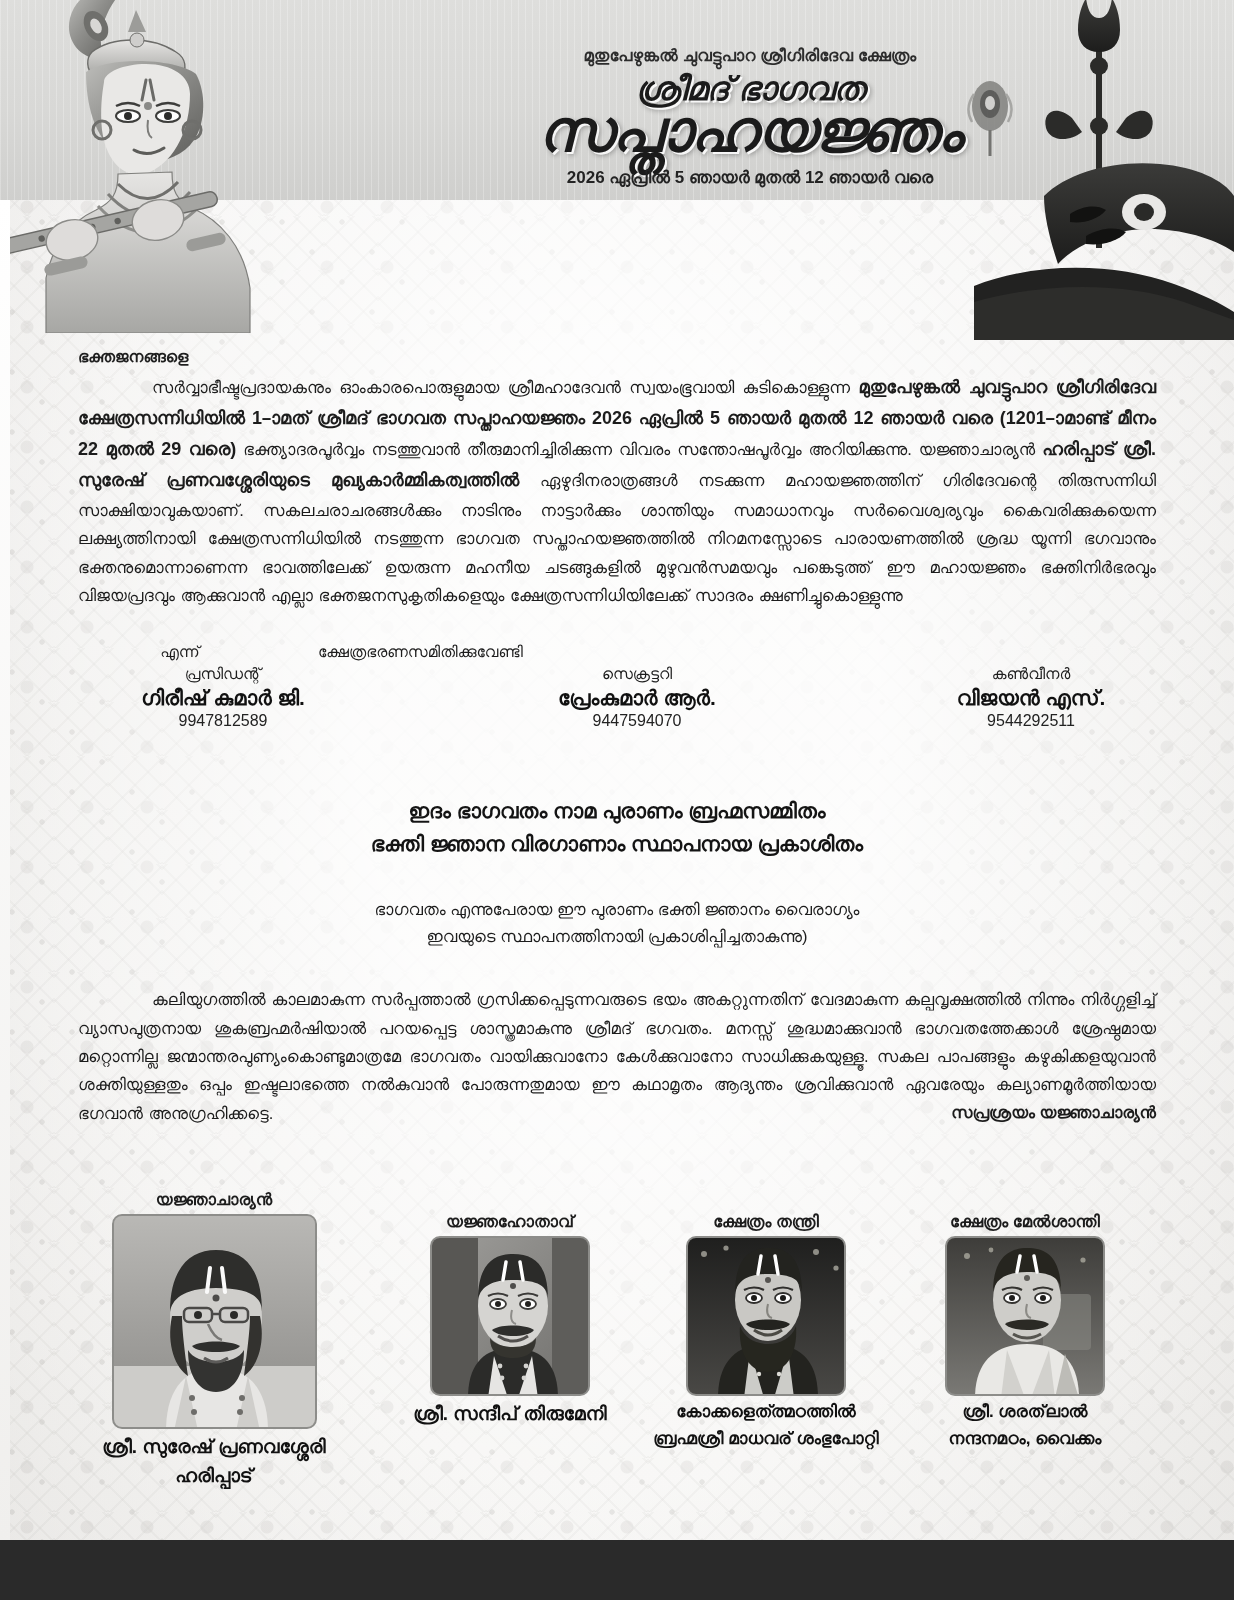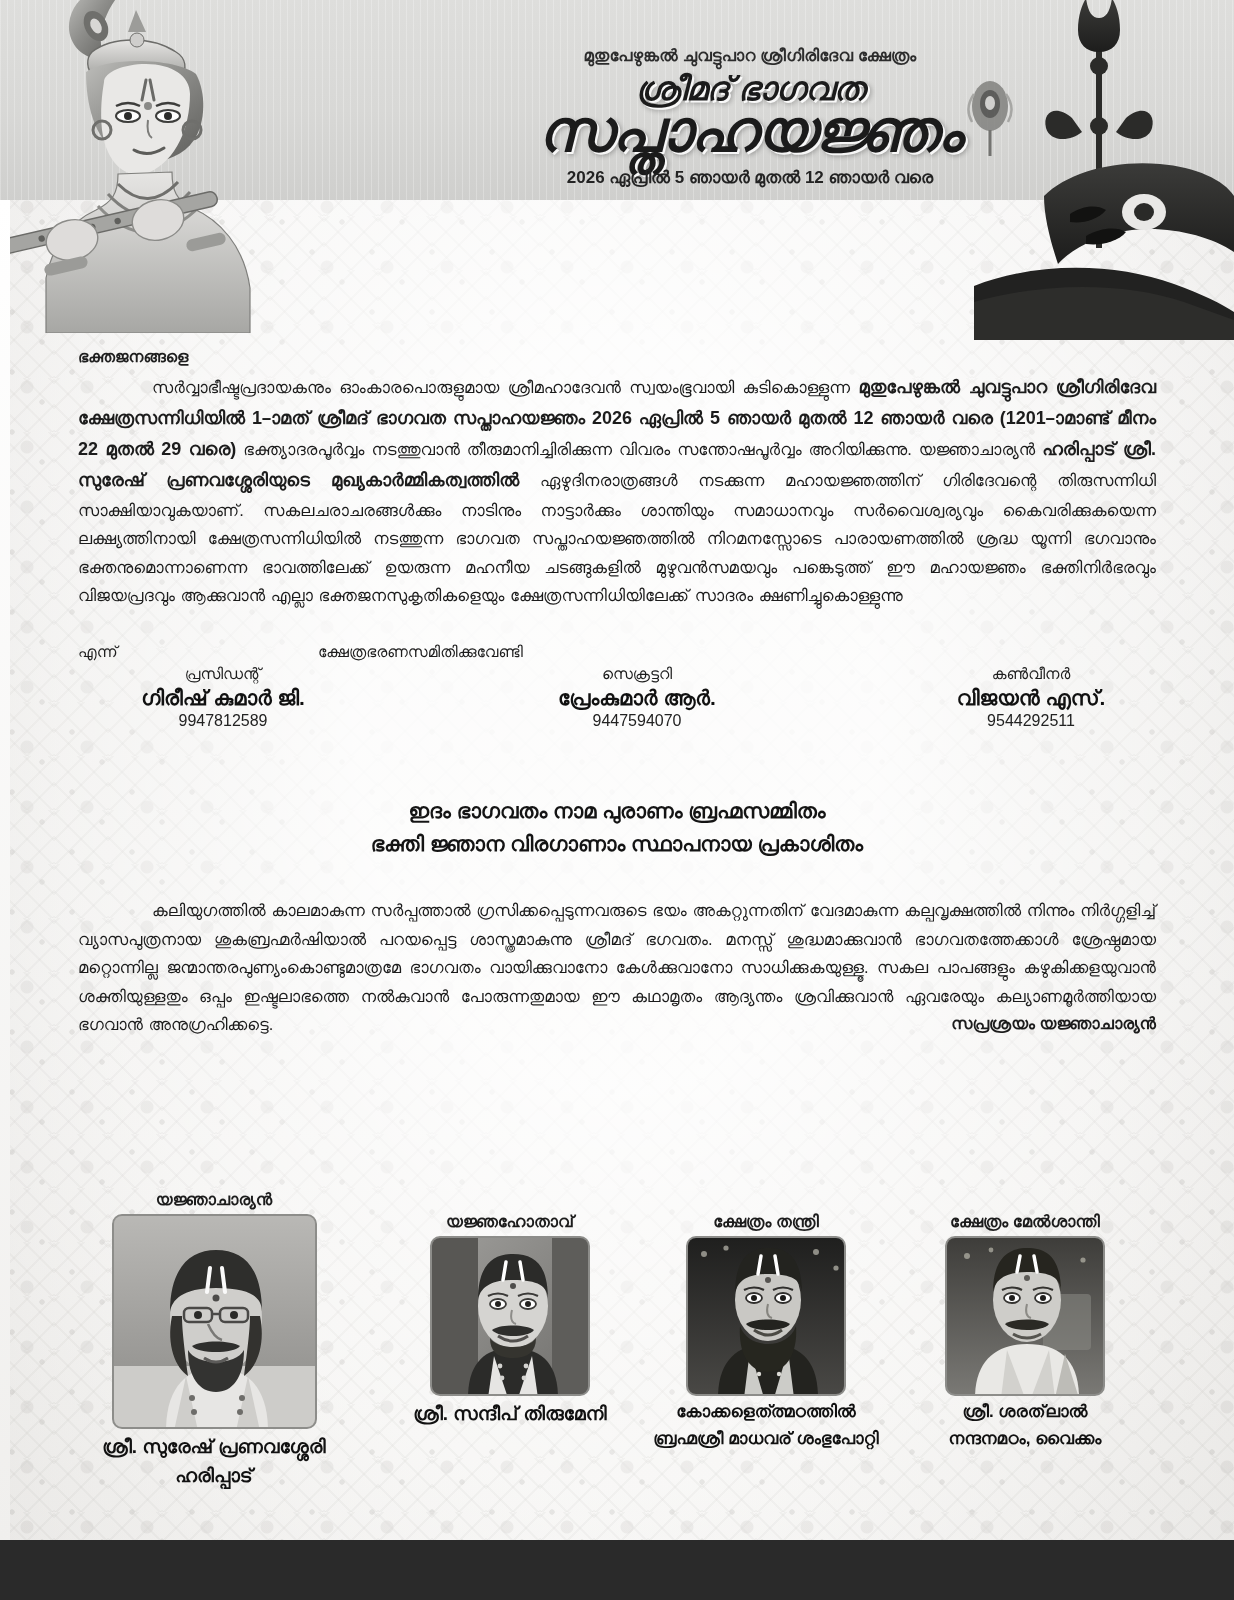--- a/index.html
+++ b/index.html
@@ -147,21 +147,21 @@
   .committee {
     margin-top: 34px;
     position: relative;
     height: 126px;
   }
   .comm-head-row {
     display: flex;
     font-size: 15.5px;
     color: #1d1d1d;
   }
-  .comm-ennu { width: 222px; text-align: left; padding-right: 18px; }
+  .comm-ennu { width: 222px; text-align: center; padding-right: 18px; }
   .comm-forcommittee { flex: 1; text-align: left; padding-left: 18px; }
 
   .comm-cols {
     display: flex;
     margin-top: 4px;
     justify-content: space-between;
   }
   .comm-col { text-align: center; }
   .comm-col.c1 { width: 290px; }
   .comm-col.c2 { width: 268px; }
@@ -416,20 +416,24 @@
           <div class="comm-phone">9544292511</div>
         </div>
       </div>
     </div>
 
     <div class="sloka">
       <div>ഇദം ഭാഗവതം നാമ പുരാണം ബ്രഹ്മസമ്മിതം</div>
       <div>ഭക്തി ജ്ഞാന വിരഗാണാം സ്ഥാപനായ പ്രകാശിതം</div>
     </div>
 
+    <div class="sloka-trans">
+      <div>ഭാഗവതം എന്നുപേരായ ഈ പുരാണം ഭക്തി ജ്ഞാനം വൈരാഗ്യം</div>
+      <div>ഇവയുടെ സ്ഥാപനത്തിനായി പ്രകാശിപ്പിച്ചതാകുന്നു)</div>
+    </div>
 
     <div class="lower-para">കലിയുഗത്തിൽ കാലമാകുന്ന സർപ്പത്താൽ ഗ്രസിക്കപ്പെടുന്നവരുടെ  ഭയം അകറ്റുന്നതിന് വേദമാകുന്ന കല്പവൃക്ഷത്തിൽ നിന്നും നിർഗ്ഗളിച്ച്  വ്യാസപുത്രനായ  ശുകബ്രഹ്മർഷിയാൽ പറയപ്പെട്ട ശാസ്ത്രമാകുന്നു  ശ്രീമദ് ഭഗവതം. മനസ്സ് ശുദ്ധമാക്കുവാൻ ഭാഗവതത്തേക്കാൾ ശ്രേഷ്ഠമായ മറ്റൊന്നില്ല ജന്മാന്തരപുണ്യംകൊണ്ടുമാത്രമേ ഭാഗവതം വായിക്കുവാനോ കേൾക്കുവാനോ സാധിക്കുകയുള്ളൂ. സകല പാപങ്ങളും കഴുകിക്കളയുവാൻ ശക്തിയുള്ളതും ഒപ്പം ഇഷ്ടലാഭത്തെ നൽകുവാൻ പോരുന്നതുമായ ഈ കഥാമൃതം ആദ്യന്തം ശ്രവിക്കുവാൻ ഏവരേയും കല്യാണമൂർത്തിയായ ഭഗവാൻ അനുഗ്രഹിക്കട്ടെ.</div>
     <div class="sign-line">സപ്രശ്രയം  യജ്ഞാചാര്യൻ</div>
   </div>
 
   <div class="photo-row">
 
     <div class="photo-cell cell-1">
       <div class="photo-role">യജ്ഞാചാര്യൻ</div>
       <div class="photo-frame">

